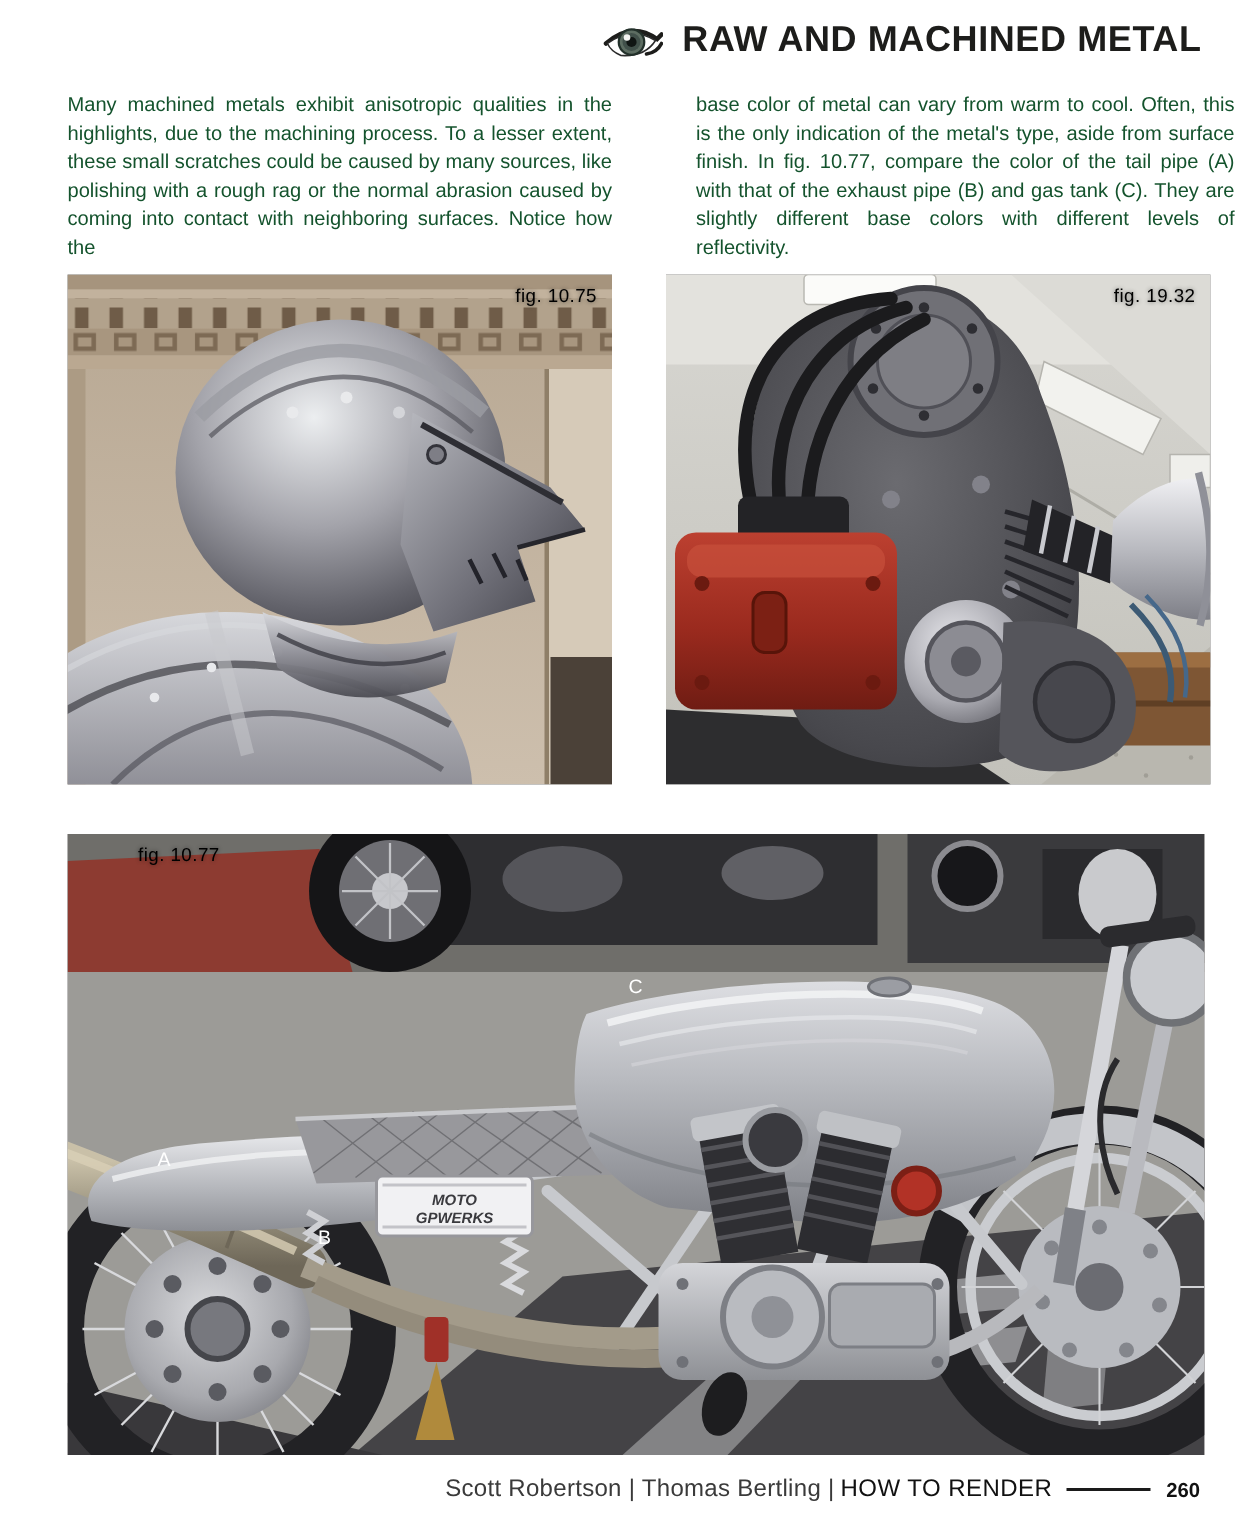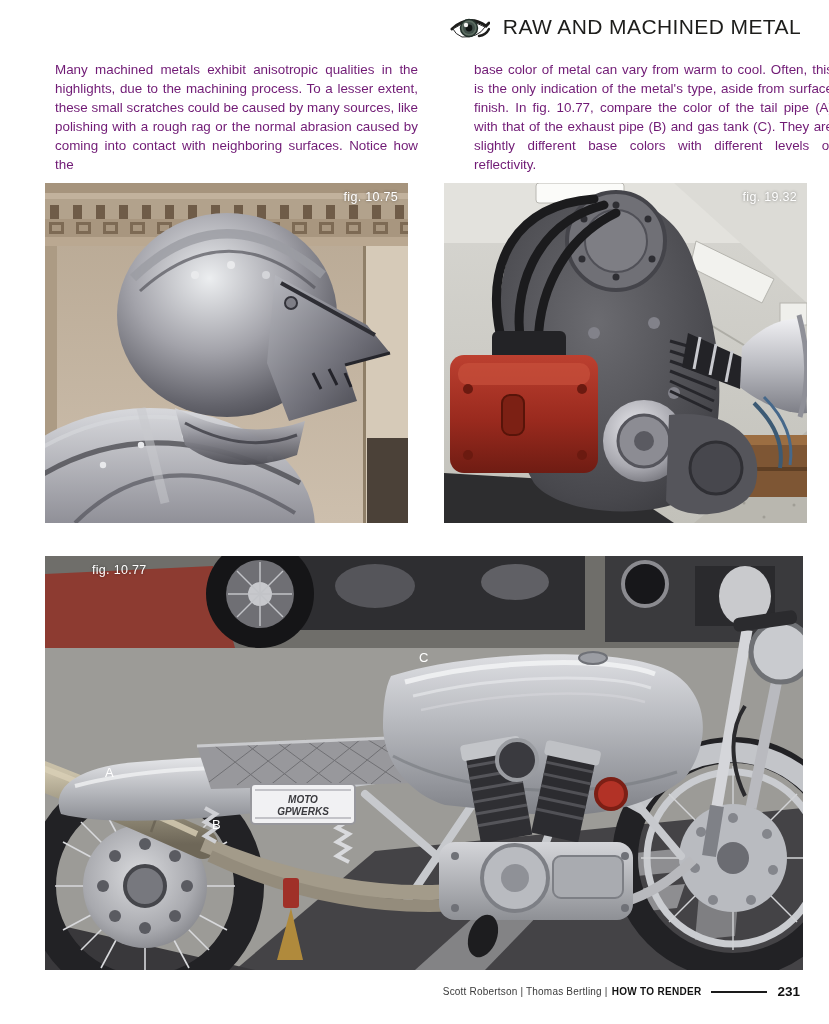--- a/index.html
+++ b/index.html
@@ -3,41 +3,41 @@
 <meta charset="utf-8">
 <style>
   html,body{margin:0;padding:0;}
   body{
     width:829px;height:1024px;position:relative;background:#ffffff;
     font-family:"Liberation Sans", sans-serif;color:#2b2b2b;overflow:hidden;
   }
   
   .header{position:absolute;top:12px;right:28px;display:flex;align-items:center;gap:13px;}
   .header .eye{width:42px;height:30px;}
-  .page-title{font-size:21px;font-weight:400;letter-spacing:.4px;color:#1d1d1b;white-space:nowrap;}
+  .page-title{font-size:24px;font-weight:700;letter-spacing:.4px;color:#1d1d1b;white-space:nowrap;}
   
-  .col{position:absolute;top:60px;font-size:13.4px;line-height:19px;text-align:justify;color:#701a75;margin-left:10px;}
+  .col{position:absolute;top:60px;font-size:13.4px;line-height:19px;text-align:justify;color:#14532d;}
   .col.left{left:45px;width:363px;}
   .col.right{left:464px;width:359px;}
   
   .fig{position:absolute;overflow:hidden;background:#888;}
   .fig svg{display:block;}
   .fig-75{left:45px;top:183px;width:363px;height:340px;}
   .fig-76{left:444px;top:183px;width:363px;height:340px;}
   .fig-77{left:45px;top:556px;width:758px;height:414px;}
   .fig-label{
-    position:absolute;color:#ffffff;font-size:12.5px;font-weight:400;
+    position:absolute;color:#000000;font-size:12.5px;font-weight:400;
     letter-spacing:.3px;text-shadow:0 0 3px rgba(0,0,0,.45);
   }
   .fig-label.tr{top:7px;right:10px;}
   .fig-label.tl{top:7px;left:10px;margin-left:37px;}
   
   .footer{position:absolute;top:984px;right:29px;display:flex;align-items:center;}
-  .footer .authors{font-size:10px;color:#3a3a3a;letter-spacing:.2px;}
-  .footer .book{font-size:10px;font-weight:700;color:#111;margin-left:4px;letter-spacing:.3px;}
+  .footer .authors{font-size:16px;color:#3a3a3a;letter-spacing:.2px;}
+  .footer .book{font-size:16px;font-weight:400;color:#111;margin-left:4px;letter-spacing:.3px;}
   .footer .rule{width:56px;height:2px;background:#1a1a1a;margin:0 10px;}
   .footer .pageno{font-size:13.5px;font-weight:700;color:#111;}
 </style>
 </head>
 <body>
 
 <div class="header">
   <svg class="eye" viewBox="0 0 42 30">
     <path d="M4,17 Q21,2 38,14 L41,11" fill="none" stroke="#1d1d1b" stroke-width="3" stroke-linecap="round"></path>
     <path d="M5,17 Q21,5 37,15 Q30,26 14,25 Q7,22 5,17 Z" fill="#ffffff" stroke="#2a2a2a" stroke-width="1"></path>
@@ -494,14 +494,14 @@
       <text x="374" y="106">C</text>
     </g>
   </svg>
   <span class="fig-label tl">fig. 10.77</span>
 </div>
 
 <div class="footer">
   <span class="authors">Scott Robertson | Thomas Bertling |</span>
   <span class="book">HOW TO RENDER</span>
   <span class="rule"></span>
-  <span class="pageno">231</span>
+  <span class="pageno">260</span>
 </div>
 
 </body></html>

